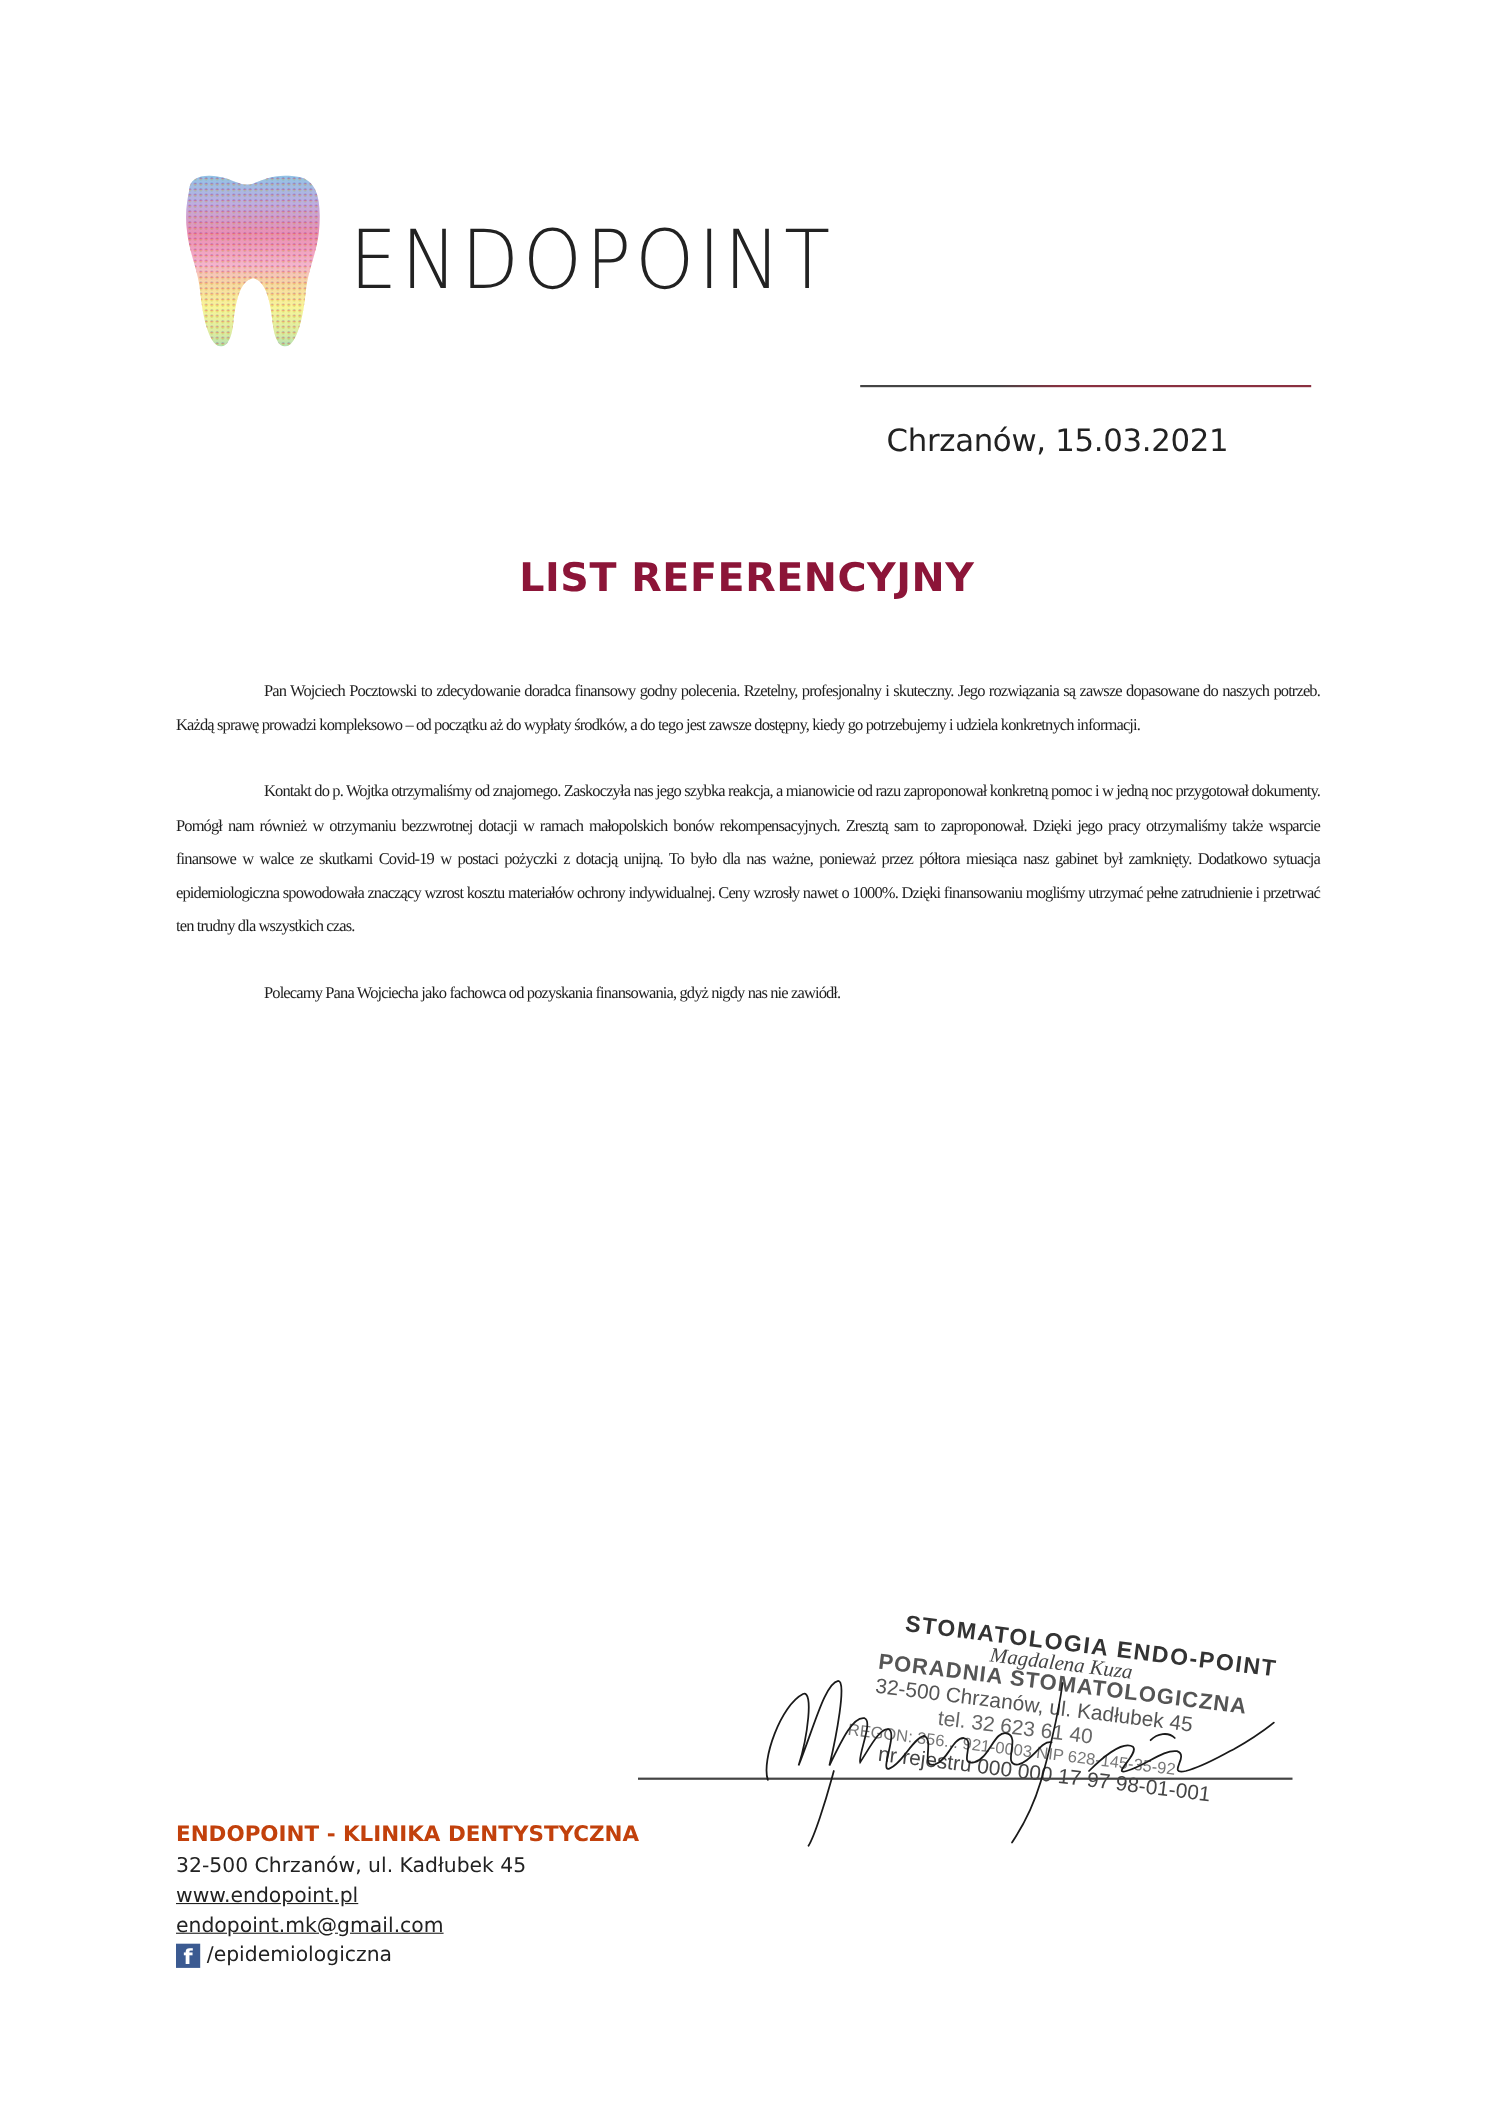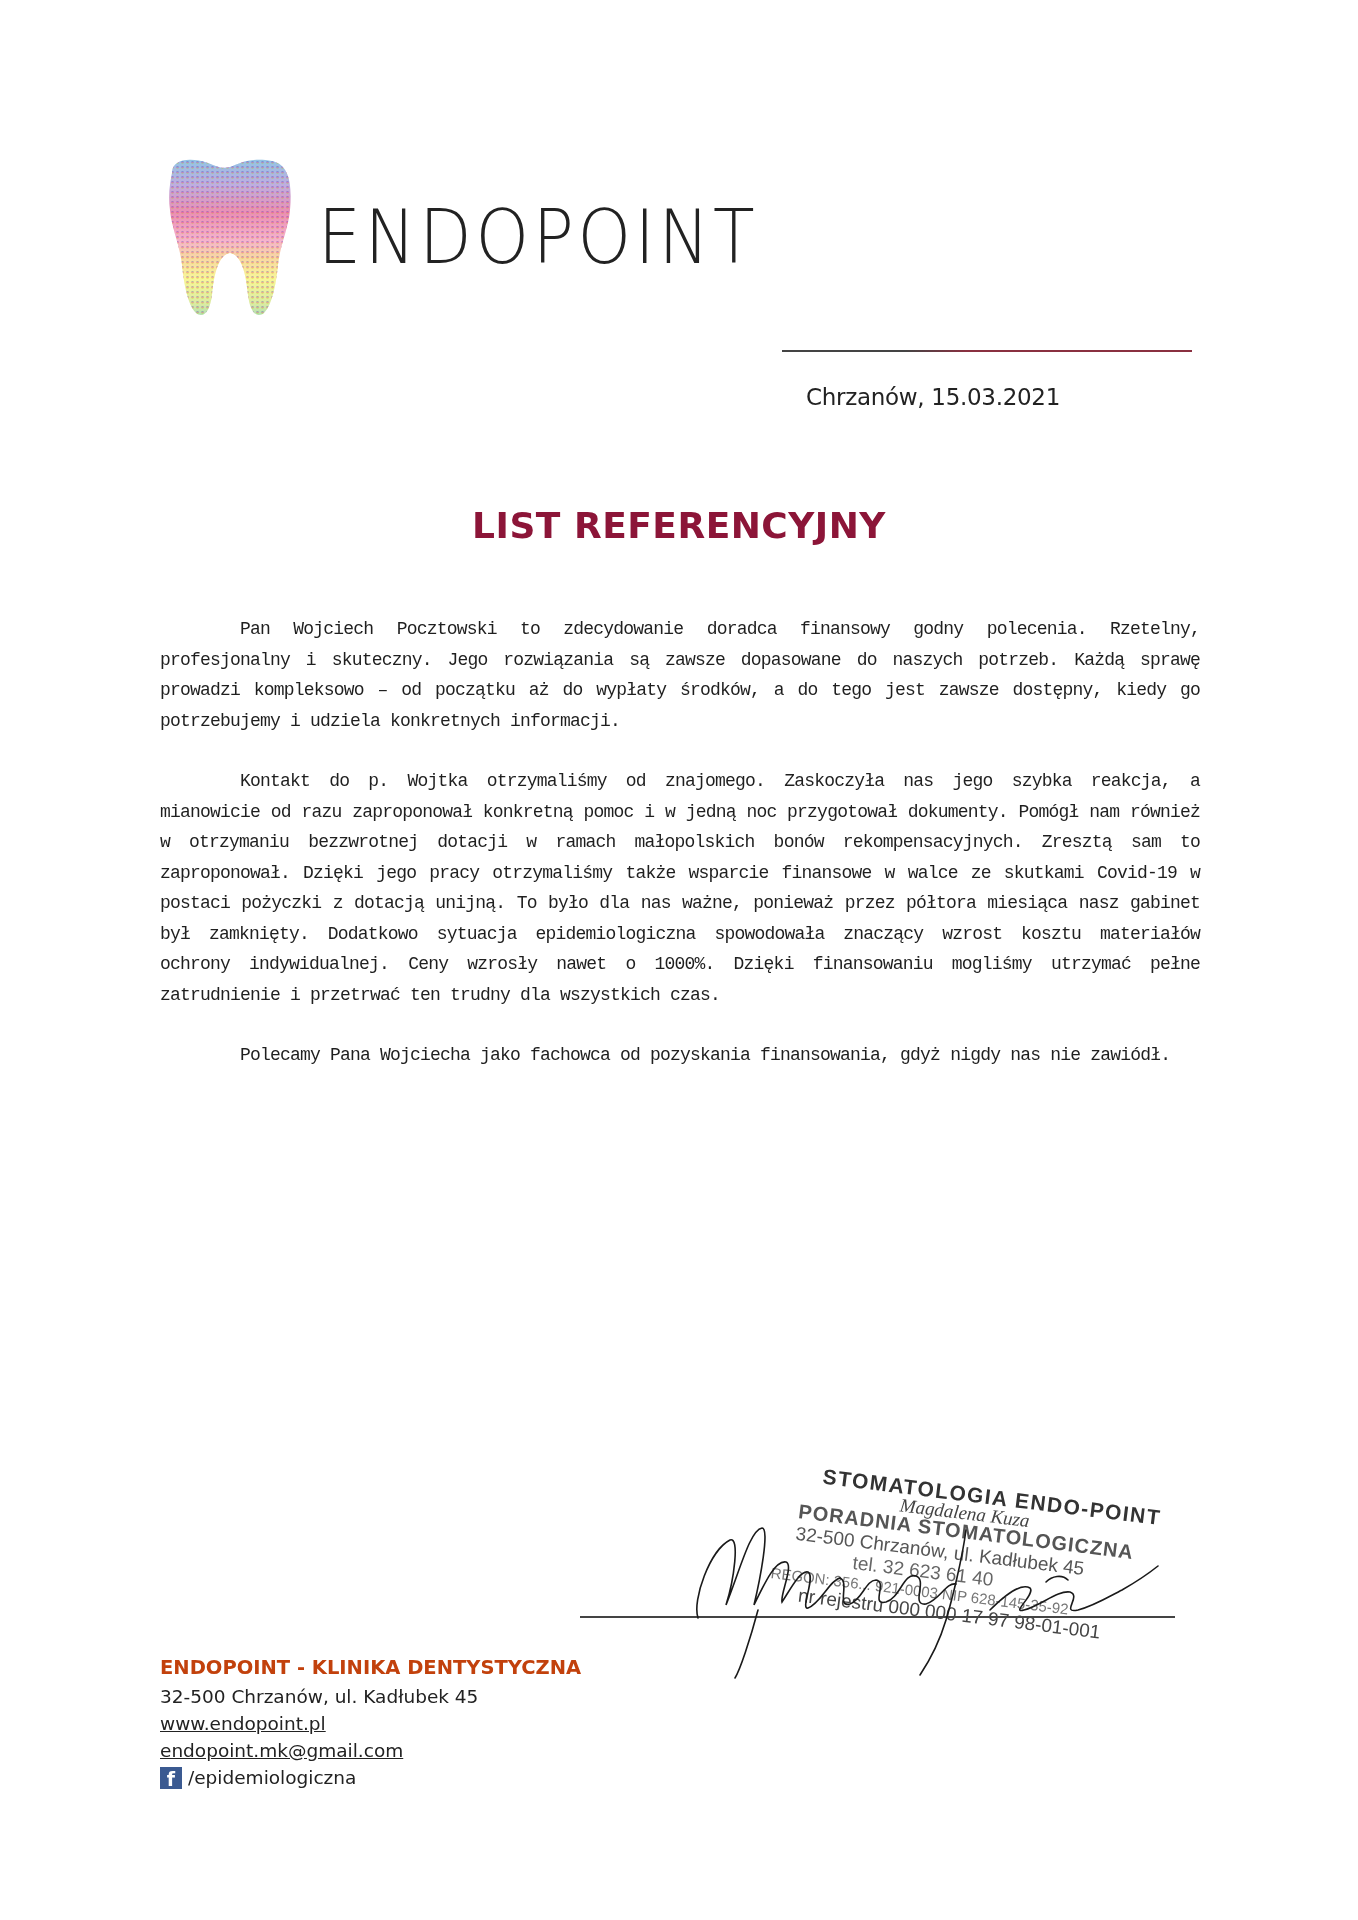--- a/index.html
+++ b/index.html
@@ -10,32 +10,32 @@
   
   #logo-tooth { left: 160px; top: 155px; width: 140px; height: 165px; }
   #logo-text { left: 318px; top: 200px; font-family: "DejaVu Sans", sans-serif;
                font-weight: 200; font-size: 74px; letter-spacing: 4px; color: #222;
                line-height: 1; transform: scaleX(0.92); transform-origin: left top;
                -webkit-text-stroke: 0; }
 
   
   #top-rule { left: 782px; top: 350px; width: 410px; height: 2px;
               background: linear-gradient(90deg, #444 0%, #444 30%, #8a3040 45%, #8a3040 100%); }
-  #date-line { left: 806px; top: 384px; font-size: 23px; color: #222;
+  #date-line { left: 806px; top: 384px; font-size: 28px; color: #222;
                font-family: "DejaVu Sans", sans-serif; letter-spacing: -0.3px; }
 
   
   #doc-title { left: 0; width: 1358px; top: 505px; text-align: center;
                font-family: "DejaVu Sans", sans-serif; font-weight: bold;
                font-size: 36px; color: #8c1538; letter-spacing: 0.5px; }
 
   
   #letter-body { left: 160px; top: 614px; width: 1040px;
-                 font-family: Liberation Mono, monospace;
-                 font-size: 18px; line-height: 30.5px; color: #1f1f1f;
+                 font-family: Liberation Serif, serif;
+                 font-size: 15px; line-height: 30.5px; color: #1f1f1f;
                  letter-spacing: -0.8px; }
   #letter-body p { margin: 0 0 30px 0; text-align: justify; text-indent: 80px; }
 
   
   #sig-rule { left: 580px; top: 1616px; width: 595px; height: 2px; background: #444; }
   #stamp { left: 745px; top: 1455px; width: 430px; height: 220px;
            transform: rotate(7deg); transform-origin: left top;
            font-family: "Liberation Sans", sans-serif; color: #333; }
   #stamp .s1 { font-size: 21px; font-weight: bold; letter-spacing: 1.5px; margin-left: 80px; }
   #stamp .s2 { font-family: "Liberation Serif", serif; font-style: italic; font-size: 19px;

